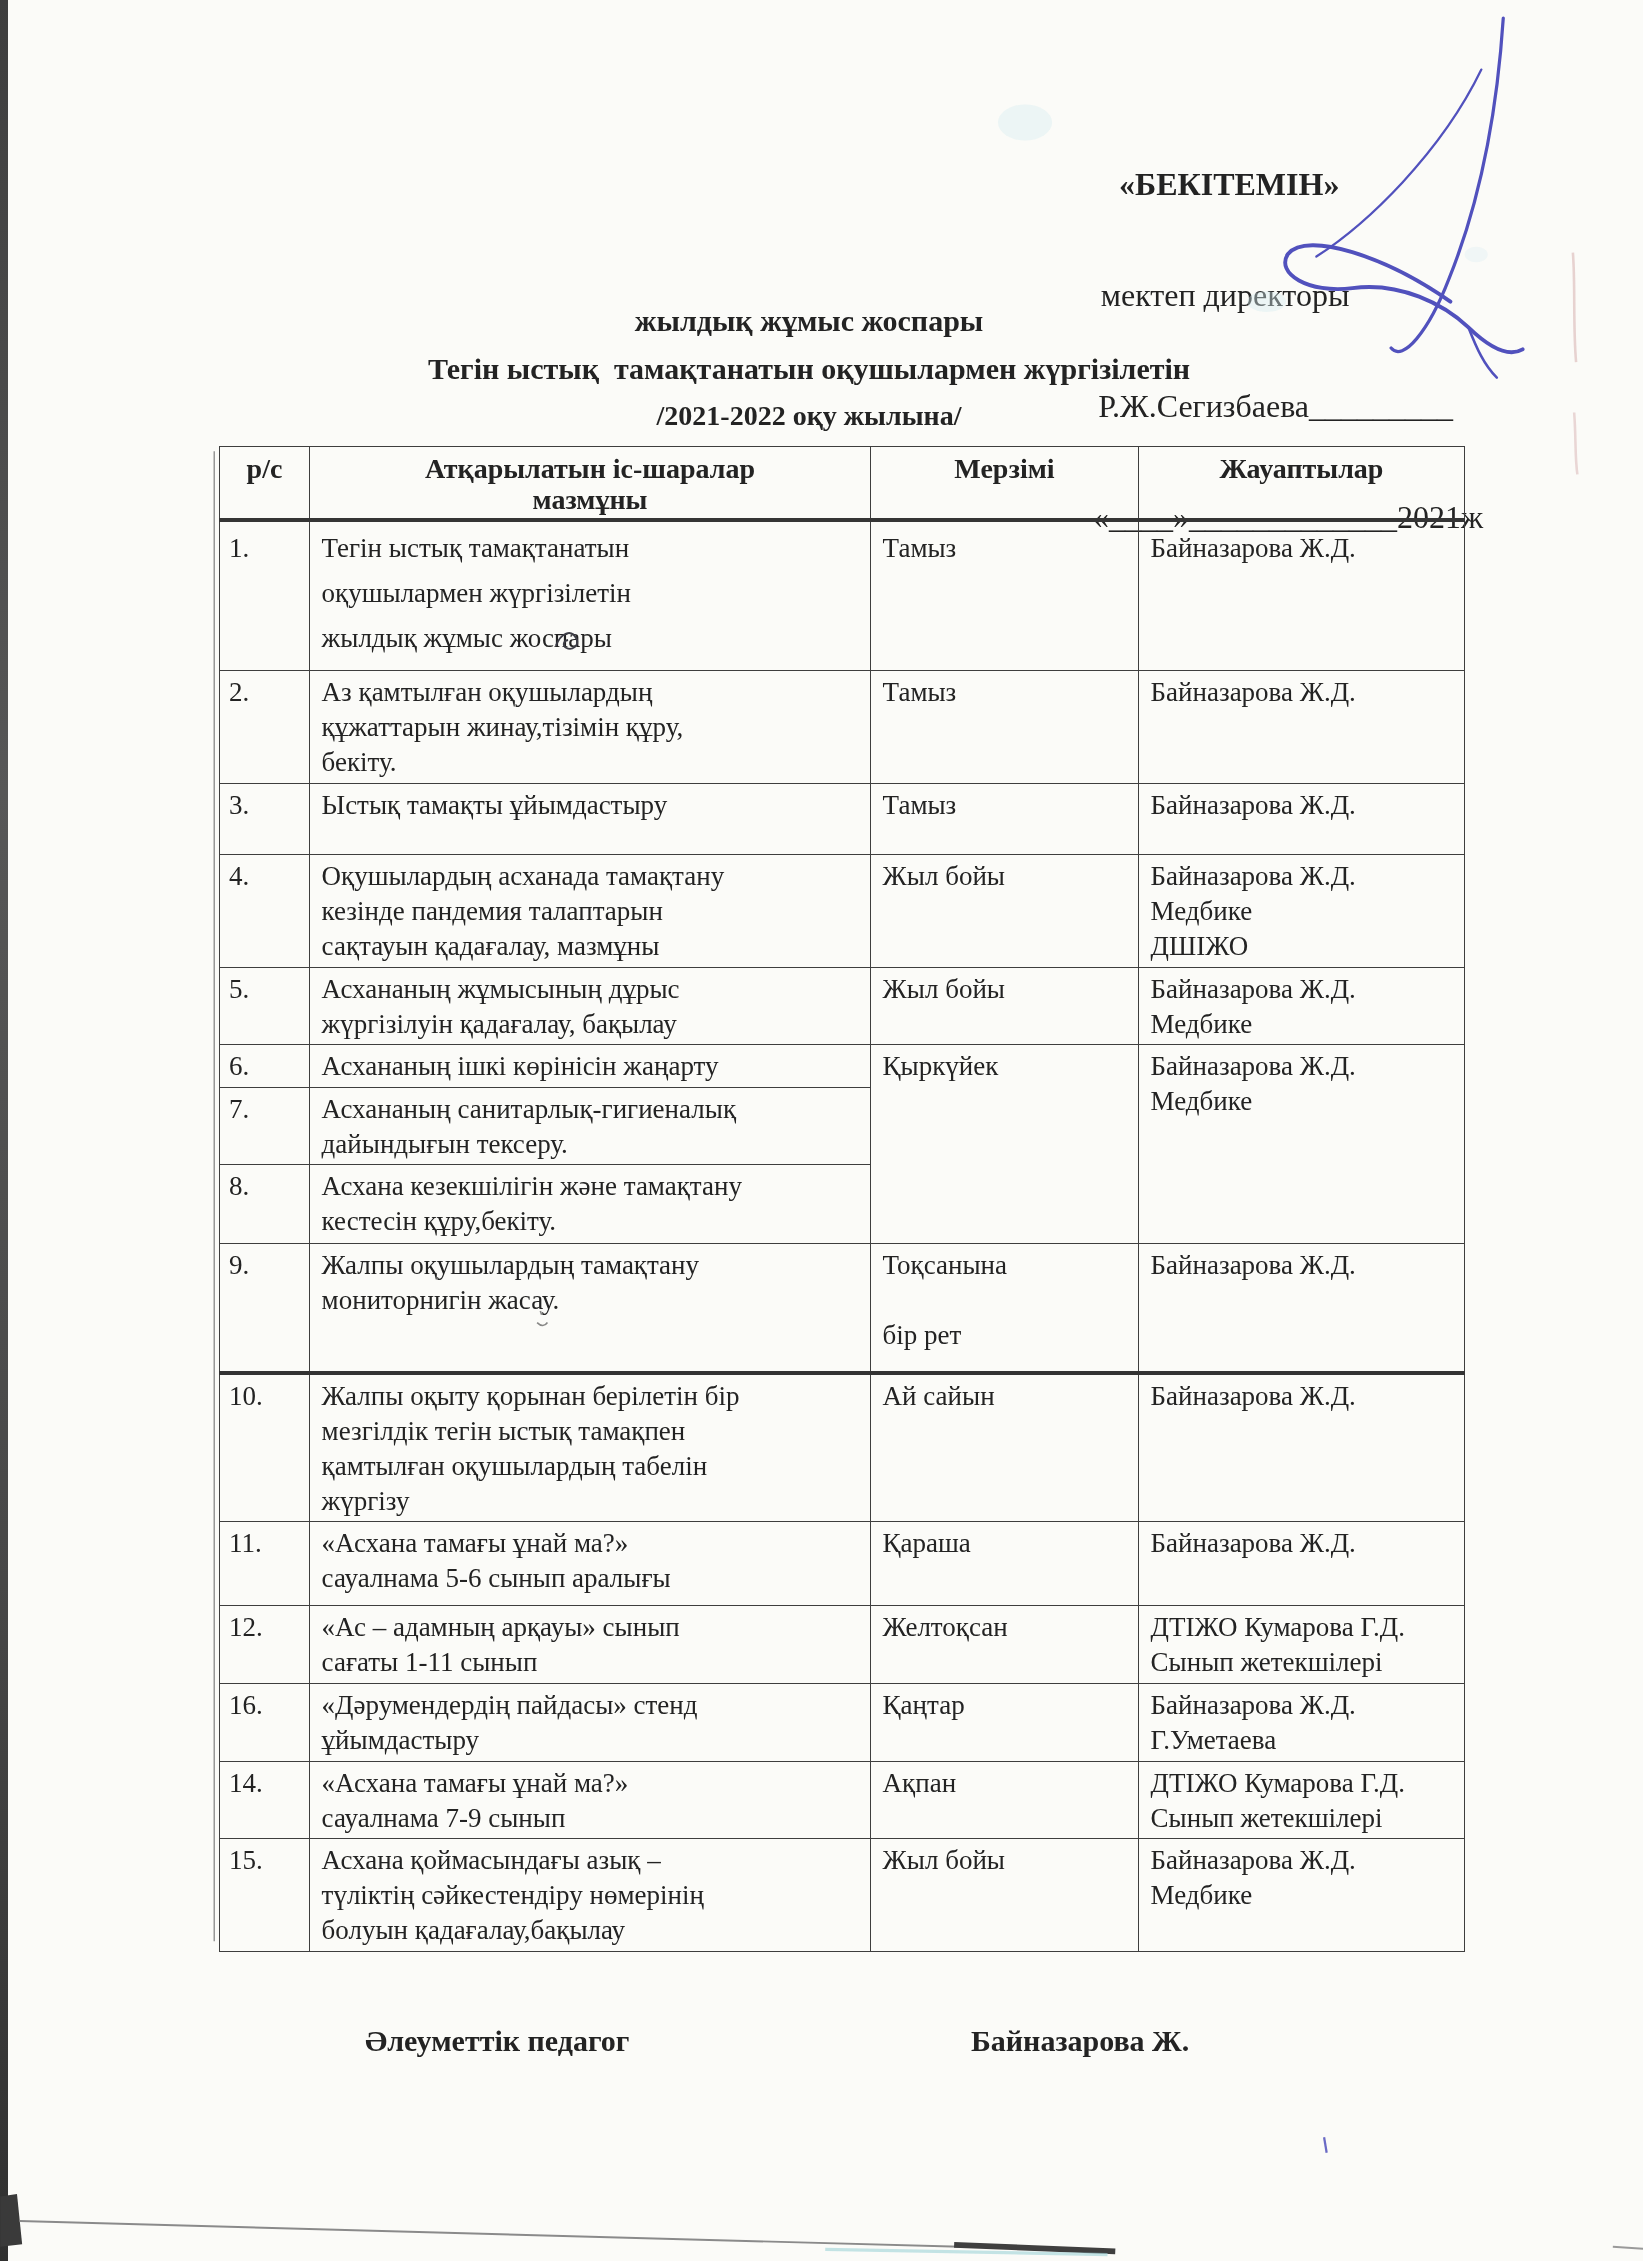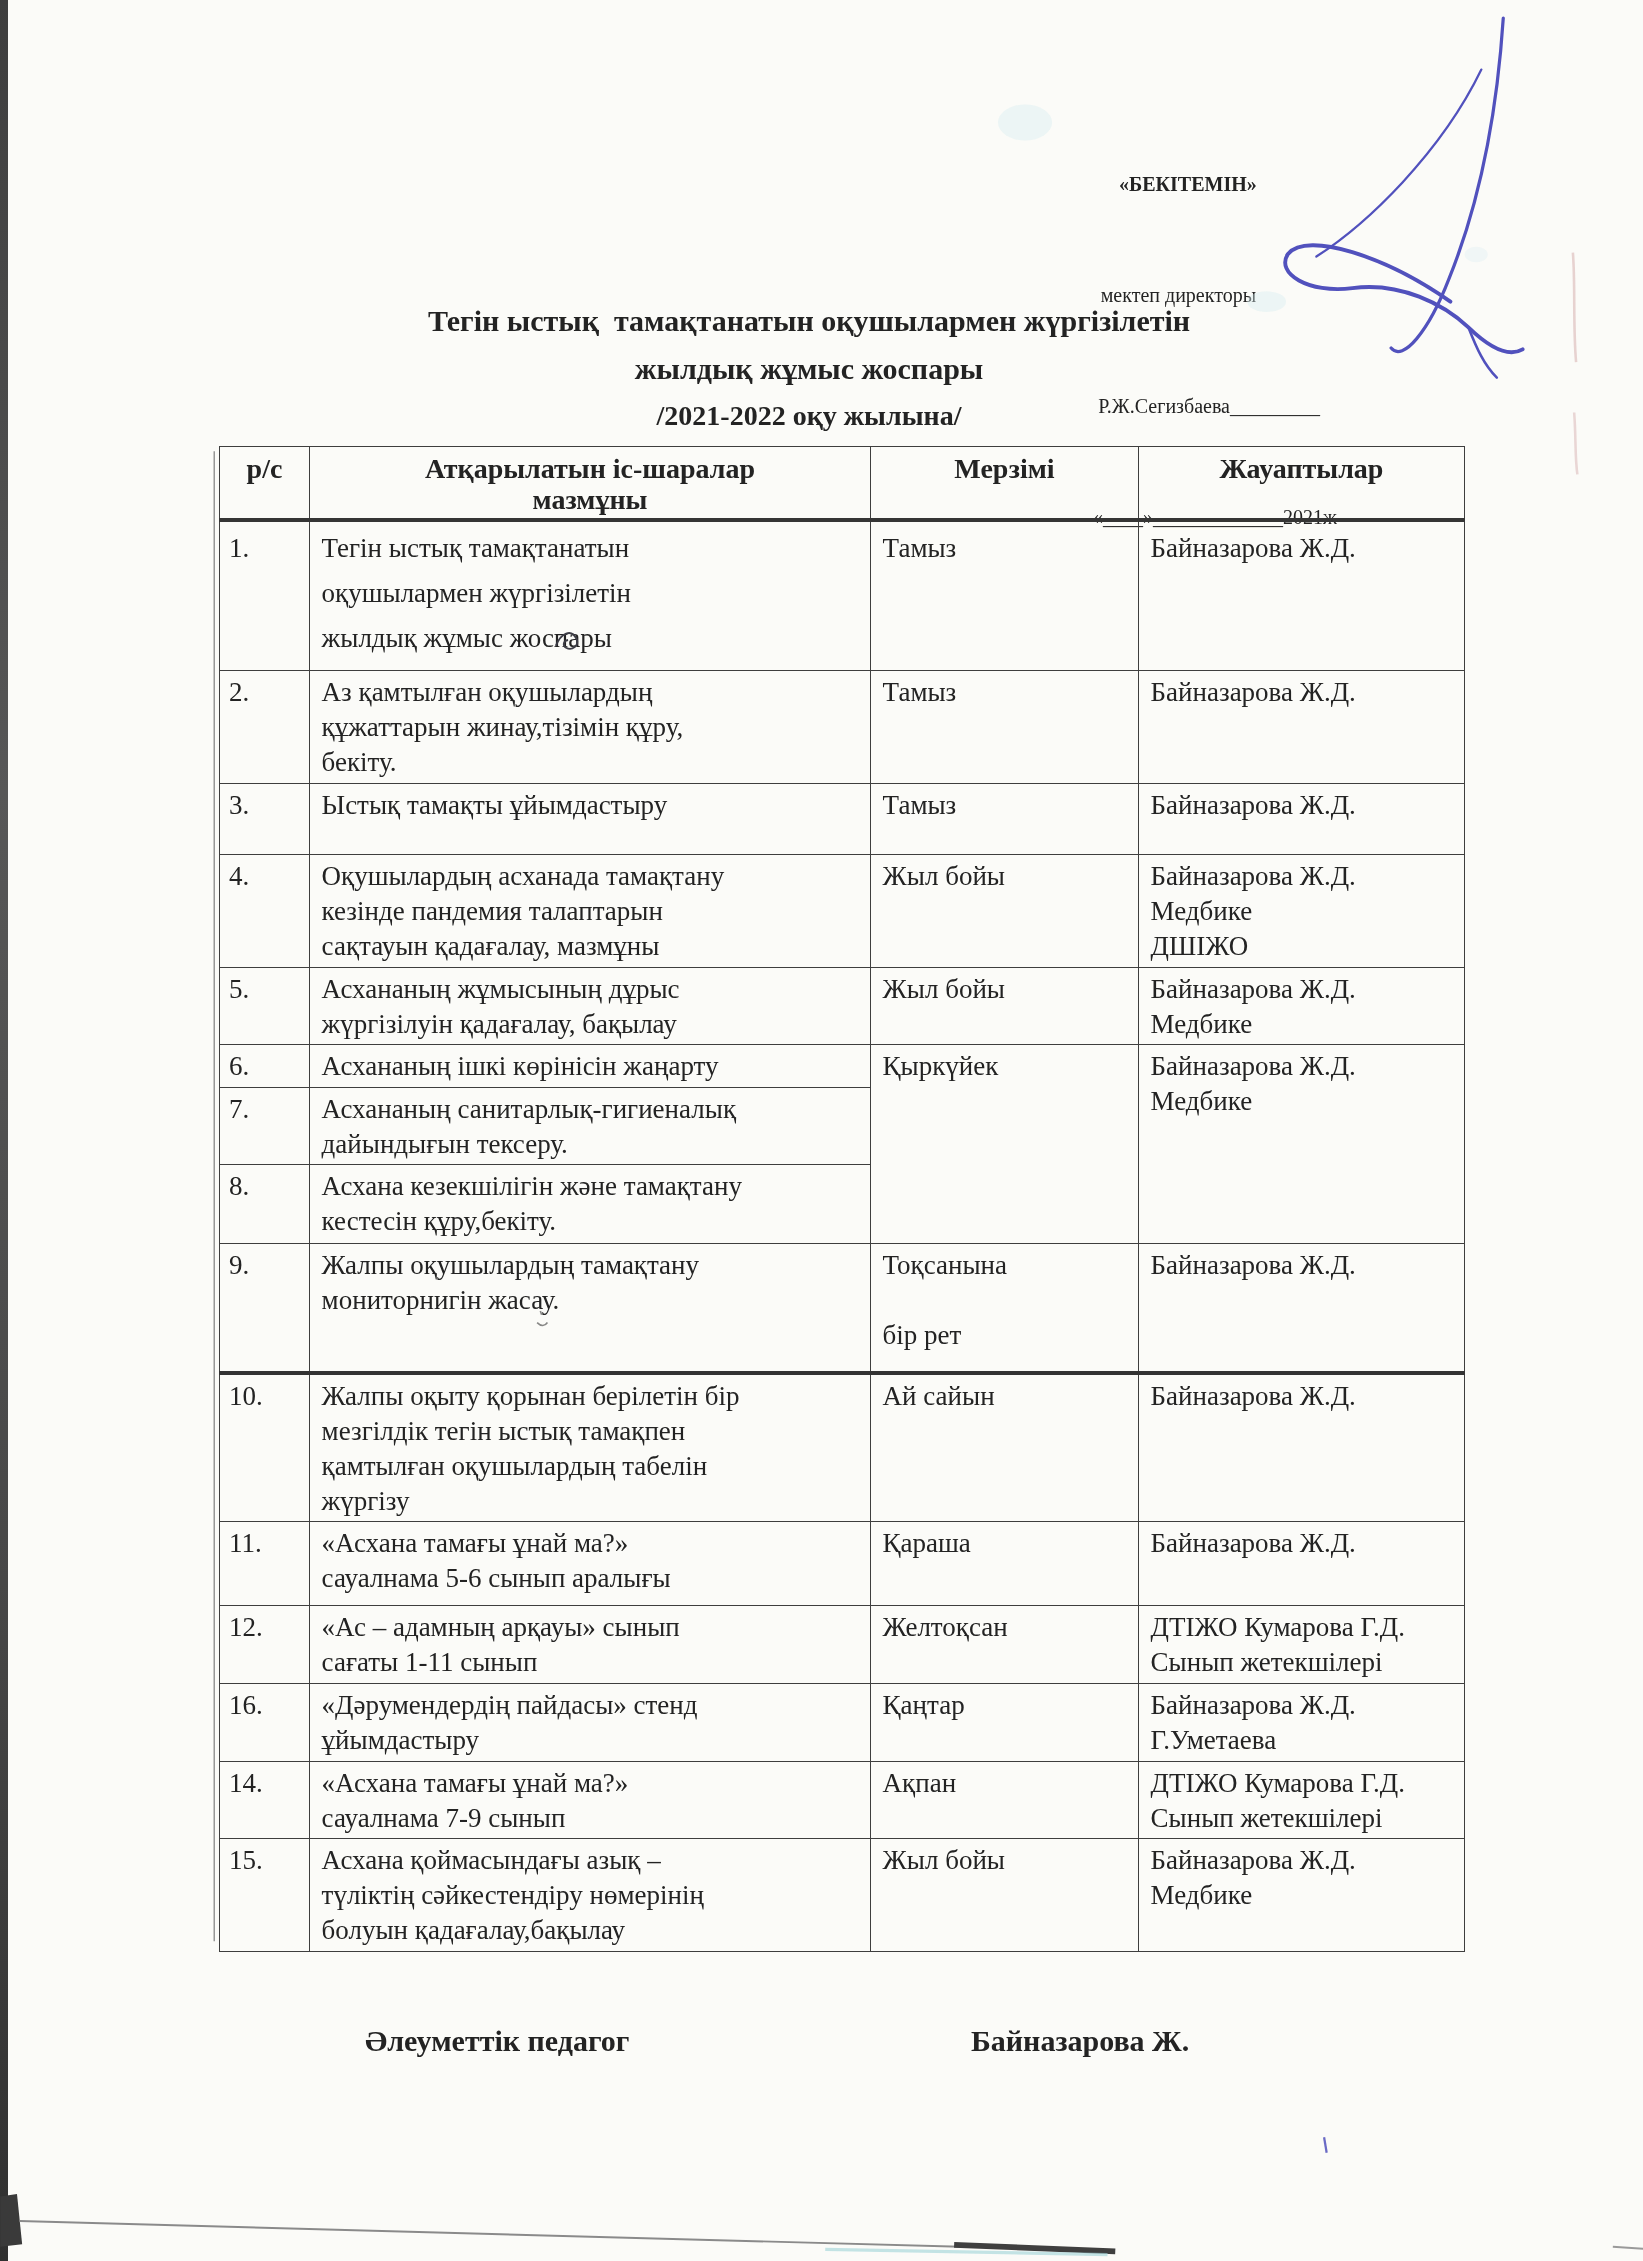--- a/index.html
+++ b/index.html
@@ -8,21 +8,21 @@
     background:#fbfbf8; color:#232323;
     font-family:"Liberation Serif","DejaVu Serif",serif;
   }
   
   .edge-left {
     position:absolute; left:0; top:0; width:8.4px; height:2261px;
     background:linear-gradient(180deg,#3e3e3e,#575757 35%,#474747 70%,#303030);
   }
   
   .approval { position:absolute; top:92px; left:1093px; width:413px;
-    font-size:20px; line-height:37px; white-space:pre; }
+    font-size:32px; line-height:37px; white-space:pre; }
   .approval .a1 { font-weight:bold; padding-left:26px; }
   .approval .a2 { padding-left:7.7px; }
   .approval .a3 { padding-left:5.2px; }
   
   .title { position:absolute; top:297px; left:13px; width:1592px; text-align:center; }
   .title .t1 { font-weight:bold; font-size:30px; line-height:48px; white-space:pre; }
   .title .t2 { font-weight:bold; font-size:28px; line-height:45px; }
   
   table.plan {
     position:absolute; left:219px; top:446px; width:1245px;
@@ -56,22 +56,22 @@
   <div class="edge-left"></div>
 
   <div class="approval">
     <div class="a1">«БЕКІТЕМІН»</div>
     <div class="a2">мектеп директоры</div>
     <div class="a3">Р.Ж.Сегизбаева_________</div>
     <div class="a4">«____»_____________2021ж</div>
   </div>
 
   <div class="title">
+    <div class="t1">жылдық жұмыс жоспары</div>
     <div class="t1">Тегін ыстық  тамақтанатын оқушылармен жүргізілетін</div>
-    <div class="t1">жылдық жұмыс жоспары</div>
     <div class="t2">/2021-2022 оқу жылына/</div>
   </div>
 
   <table class="plan">
     <colgroup>
       <col style="width:90px">
         <col style="width:561px">
         <col style="width:268px">
         <col style="width:326px">
     </colgroup>

